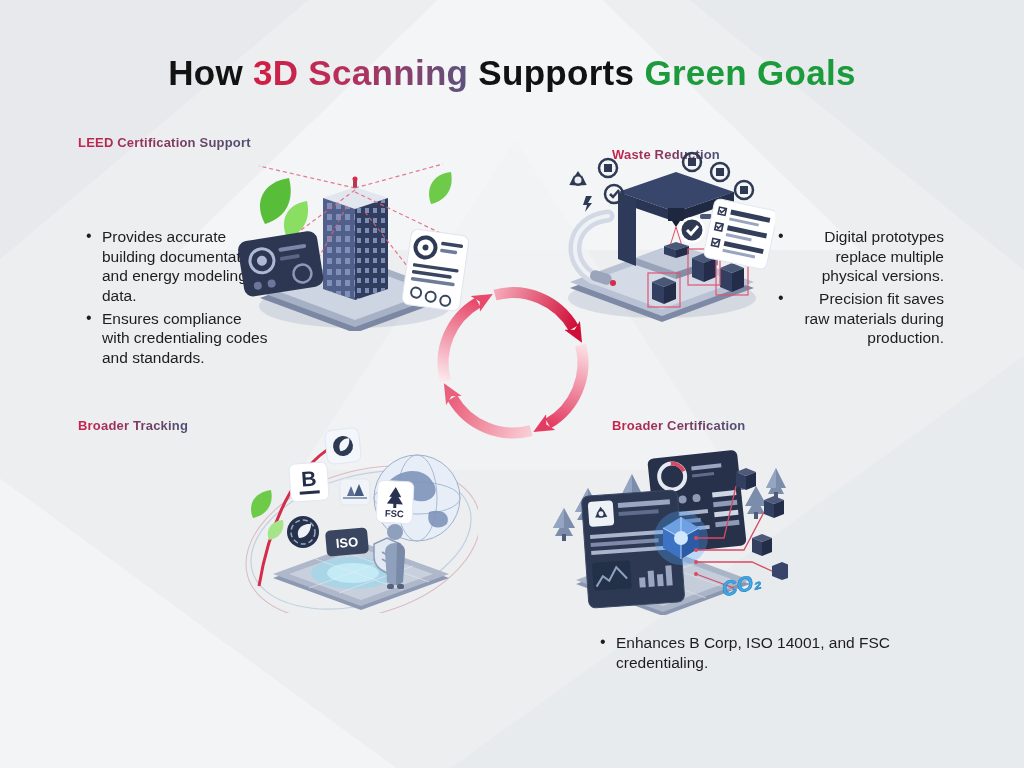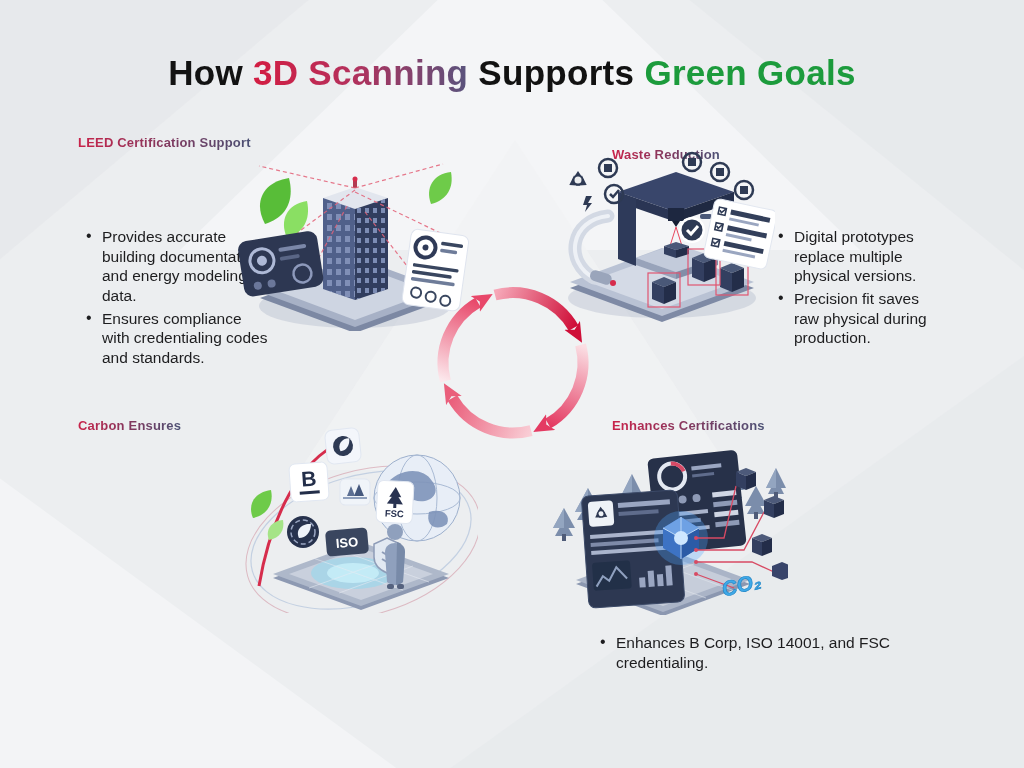--- a/index.html
+++ b/index.html
@@ -34,21 +34,21 @@
   .h-leed{left:78px;top:124px;}
   .h-waste{left:612px;top:136px;}
   .h-carbon{left:78px;top:407px;}
   .h-certs{left:612px;top:407px;}
 
   ul.bullets{position:absolute;margin:0;padding:0;list-style:none;
     font-size:15.5px;line-height:1.27;color:#1d1d1f;}
   ul.bullets li{position:relative;padding-left:18px;margin-bottom:3px;}
   ul.bullets li::before{content:"•";position:absolute;left:2px;top:-1px;font-size:16px;color:#1d1d1f;}
   .b-leed{left:84px;top:227px;width:188px;}
-  .b-waste{left:776px;top:227px;width:168px;}
+  .b-waste{left:776px;top:227px;width:168px;text-align:right;}
   .b-carbon{left:84px;top:633px;width:462px;}
   .b-certs{left:598px;top:633px;width:340px;}
 
   .illus{position:absolute;}
   .i-leed{left:235px;top:146px;}
   .i-waste{left:540px;top:146px;}
   .i-carbon{left:243px;top:418px;}
   .i-certs{left:548px;top:420px;}
   .cycle{position:absolute;left:423px;top:273px;z-index:5;}
 </style>
@@ -61,30 +61,30 @@
   <div class="facet f2"></div>
   <div class="facet f3"></div>
   <div class="facet f4"></div>
   <div class="facet f5"></div>
   <div class="facet f6"></div>
 
   <h1 class="title"><span>How</span> <span class="grad-rp">3D Scanning</span> <span>Supports</span> <span class="green">Green Goals</span></h1>
 
   <h2 class="sec-heading h-leed">LEED Certification Support</h2>
   <h2 class="sec-heading h-waste">Waste Reduction</h2>
-  <h2 class="sec-heading h-carbon">Carbon Ensures</h2>
-  <h2 class="sec-heading h-certs">Enhances Certifications</h2>
+  <h2 class="sec-heading h-carbon">Broader Tracking</h2>
+  <h2 class="sec-heading h-certs">Broader Certification</h2>
 
   <ul class="bullets b-leed">
     <li>Provides accurate building documentation and energy modeling data.</li>
     <li>Ensures compliance with credentialing codes and standards.</li>
   </ul>
   <ul class="bullets b-waste">
     <li>Digital prototypes replace multiple physical versions.</li>
-    <li>Precision fit saves raw physical during production.</li>
+    <li>Precision fit saves raw materials during production.</li>
   </ul>
   <ul class="bullets b-carbon">
   </ul>
   <ul class="bullets b-certs">
     <li>Enhances B Corp, ISO 14001, and FSC credentialing.</li>
   </ul>
 
   <svg class="cycle" width="180" height="180" viewBox="0 0 180 180">
     <defs>
       <linearGradient id="ga" gradientUnits="userSpaceOnUse" x1="72" y1="22" x2="151" y2="55">

